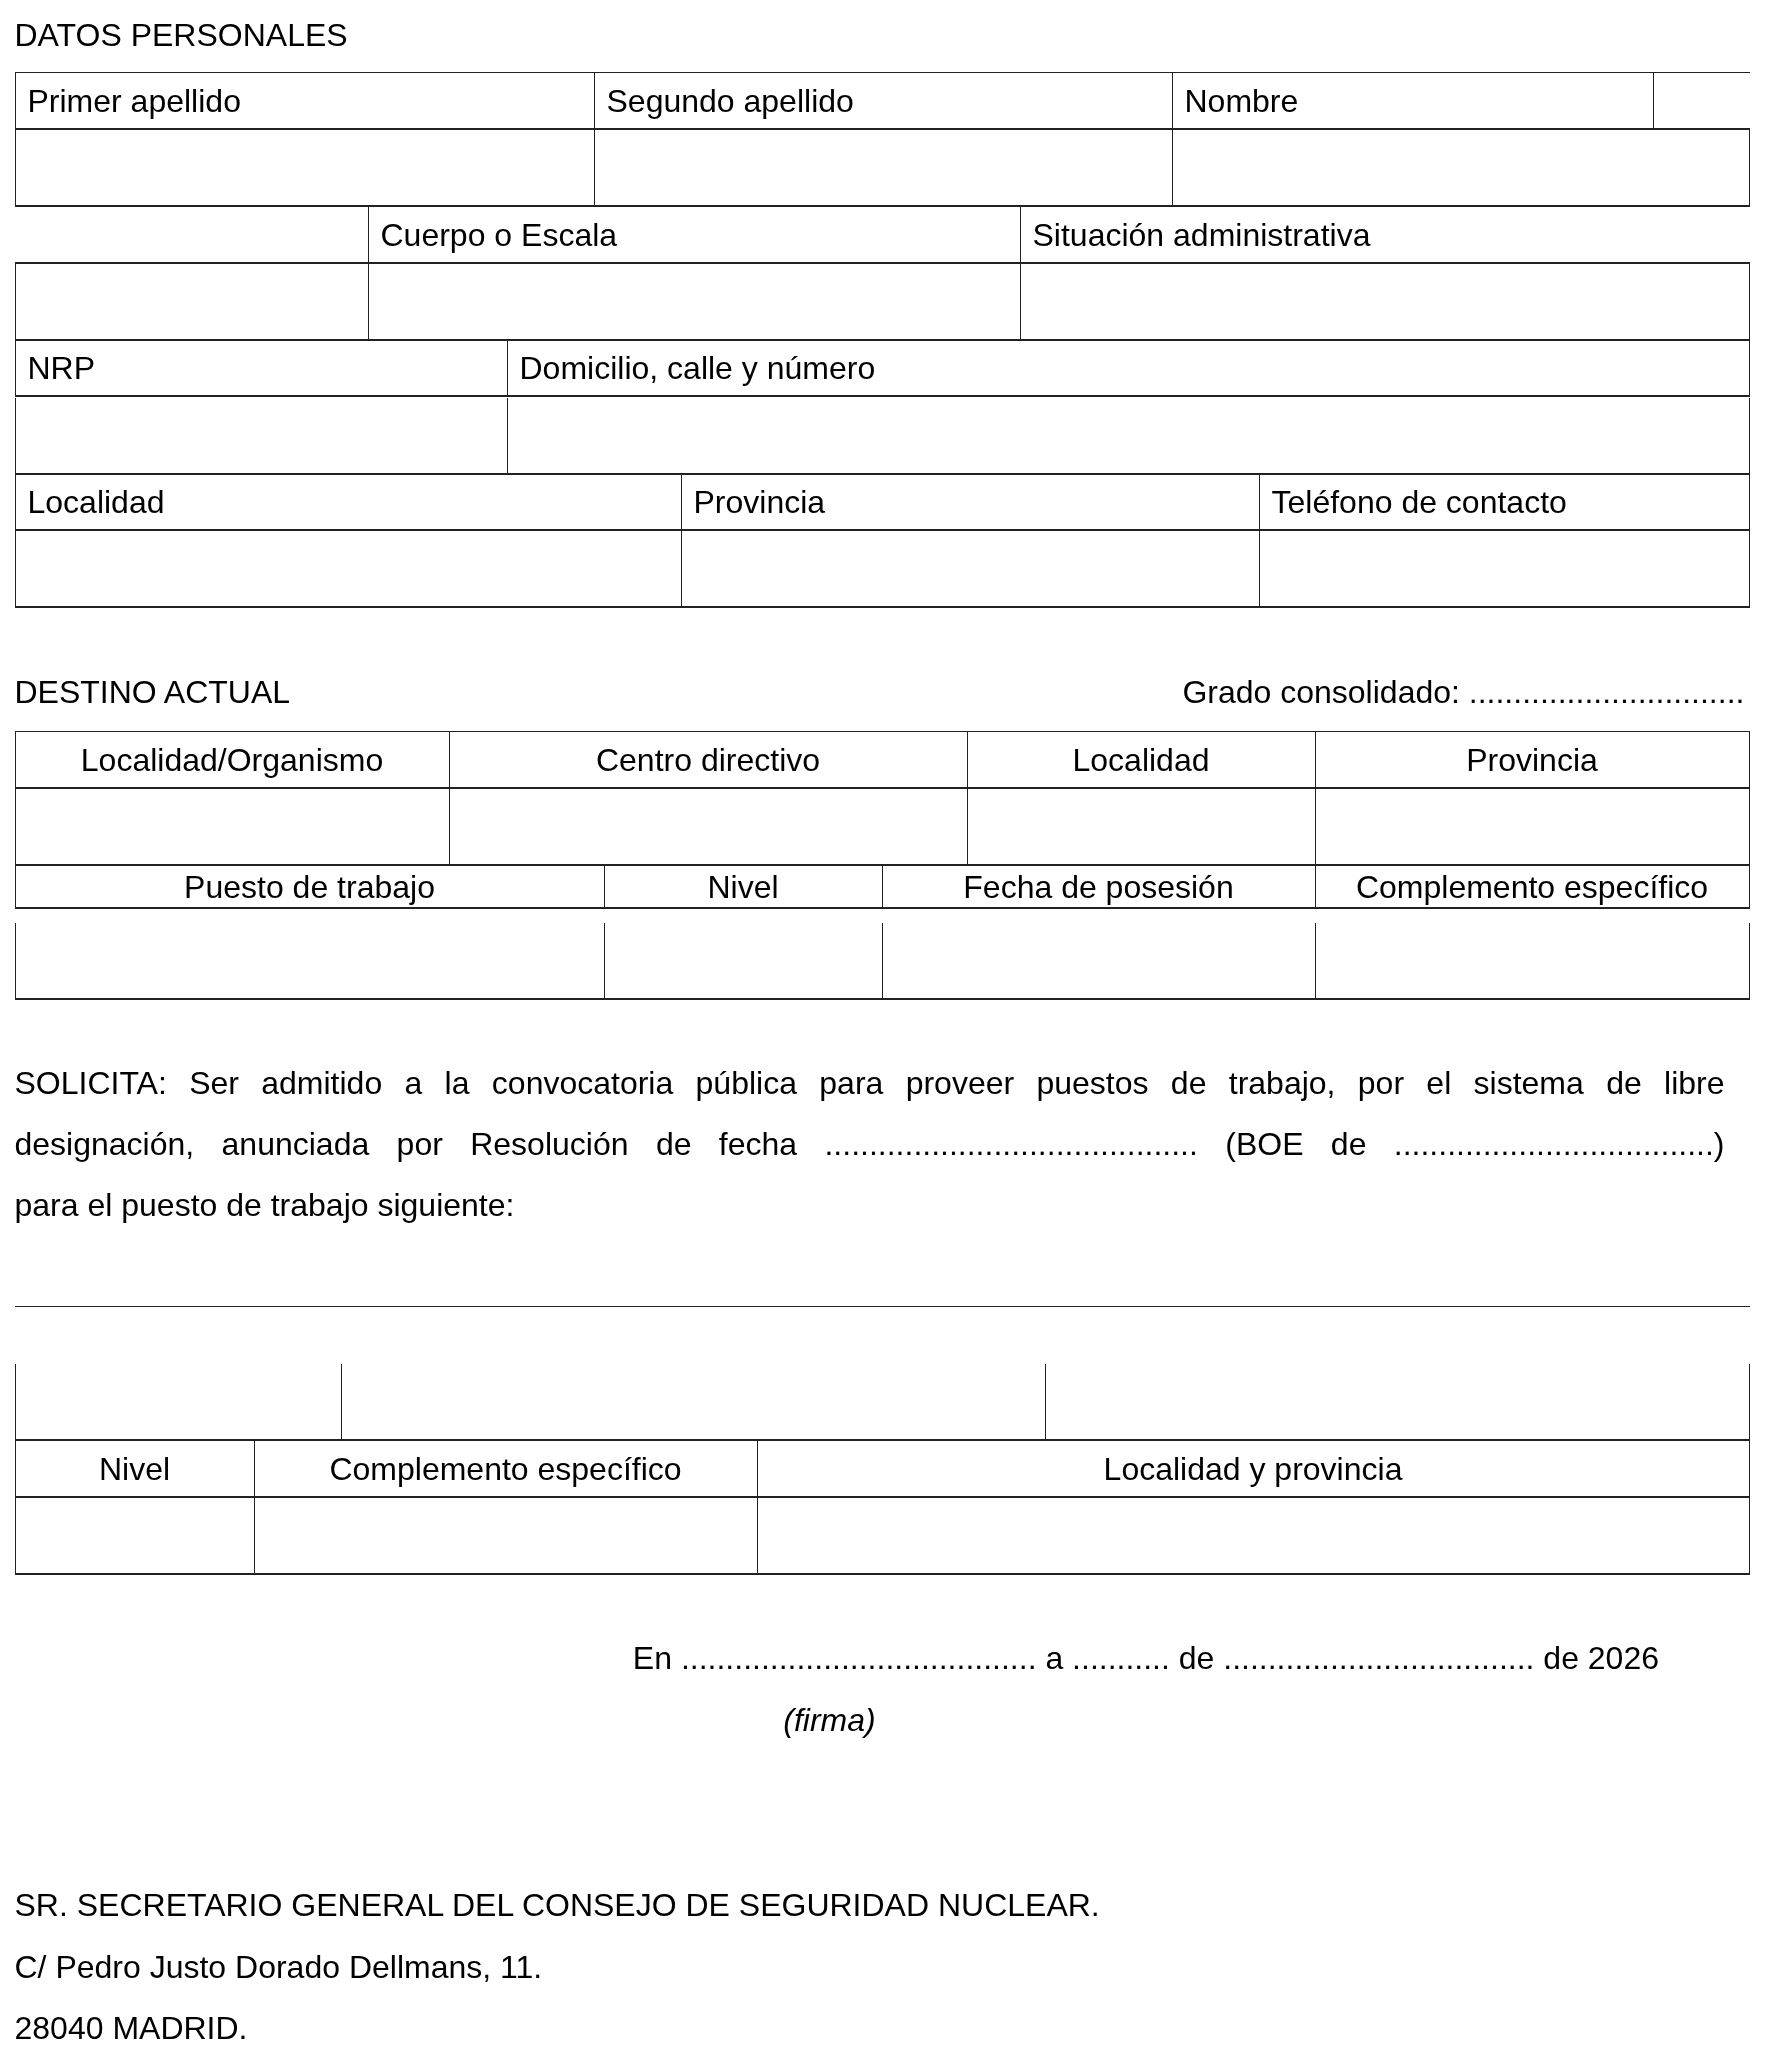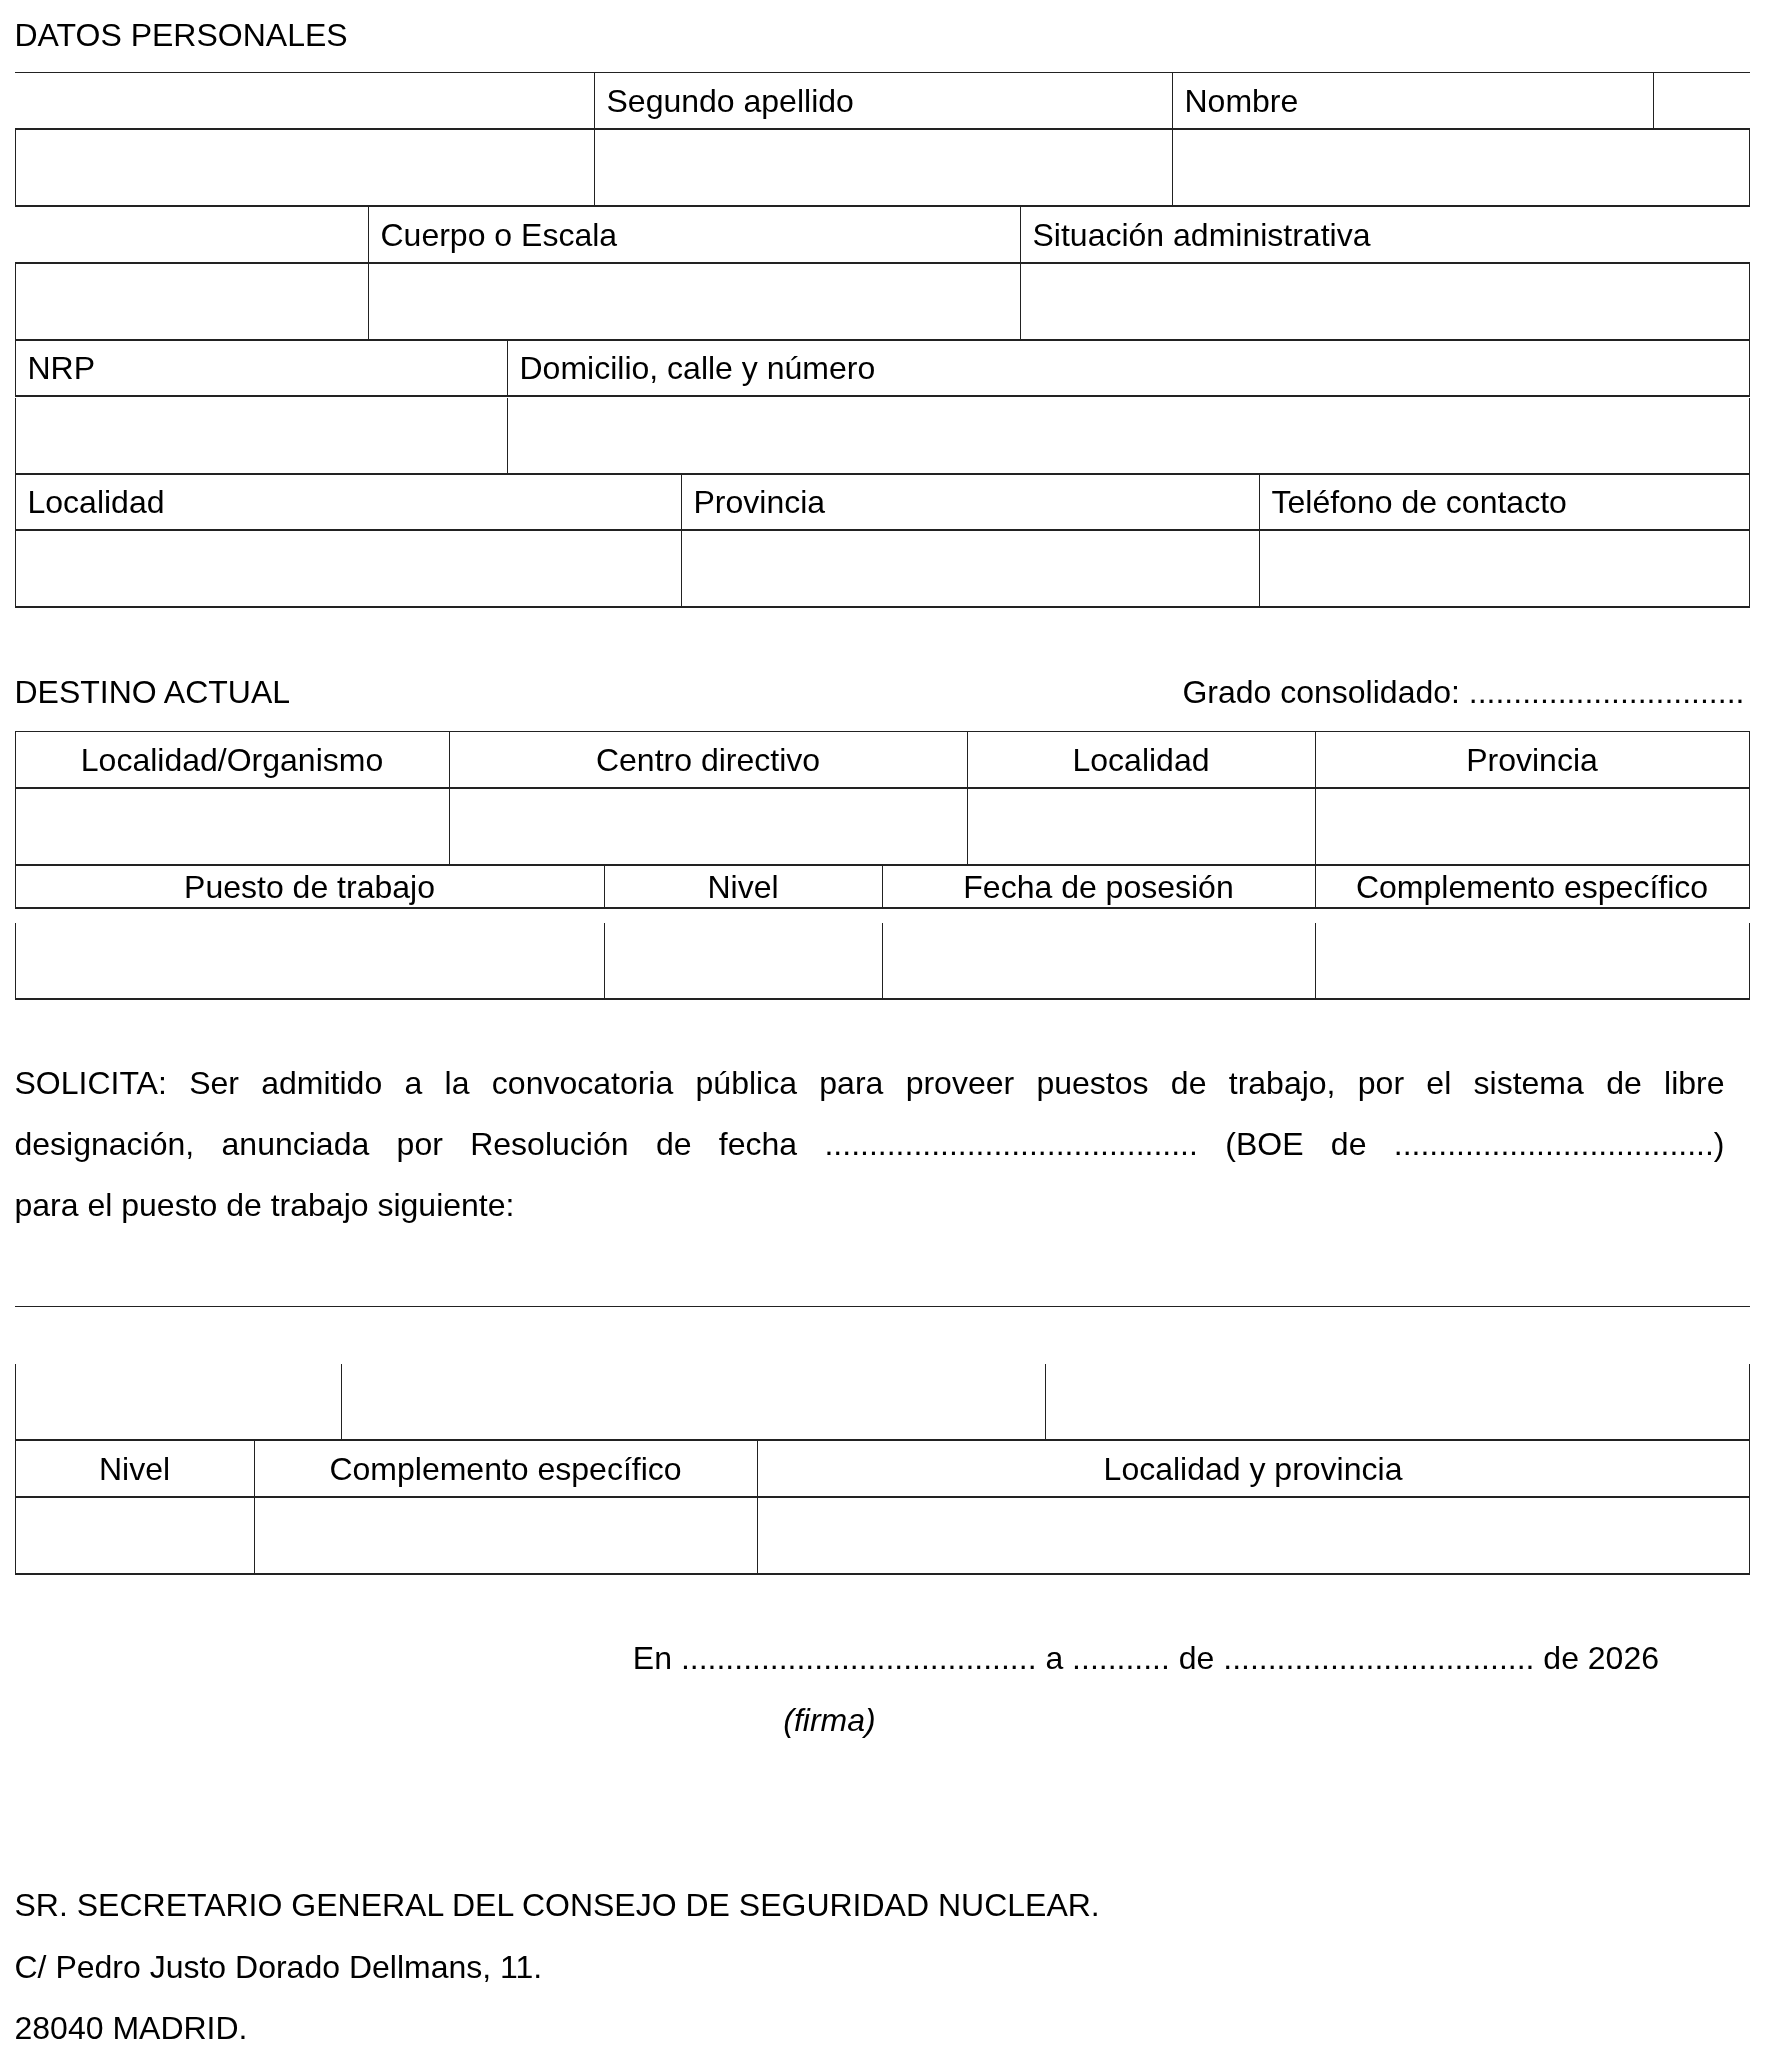--- a/index.html
+++ b/index.html
@@ -30,20 +30,23 @@
   .italic { font-style: italic; }
 </style>
 </head>
 <body>
 
 <div class="abs" style="left:14.5px; top:19px;">DATOS PERSONALES</div>
 
 <div class="tbl" style="top:72px; height:535px;">
 
   <div class="row lbl" style="top:0; height:57px;">
+    <div class="cell left" style="left:0; width:579px;">
+        <span class="txt">Primer apellido</span>
+      </div>
     <div class="cell left" style="left:579px; width:578px;">
         <span class="txt">Segundo apellido</span>
       </div>
     <div class="cell left last" style="left:1157px; width:482px;">
         <span class="txt">Nombre</span>
       </div>
   </div>
   <div class="row fill" style="top:57px; height:77px;">
     <div class="cell" style="left:0; width:579px;"></div>
     <div class="cell" style="left:579px; width:578px;"></div>

